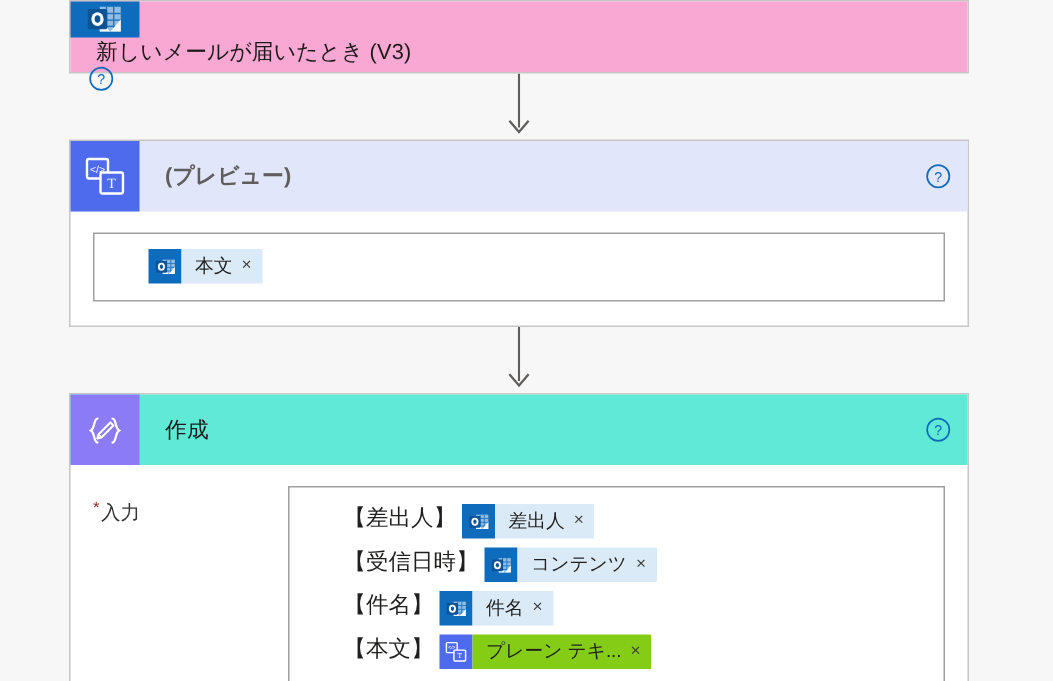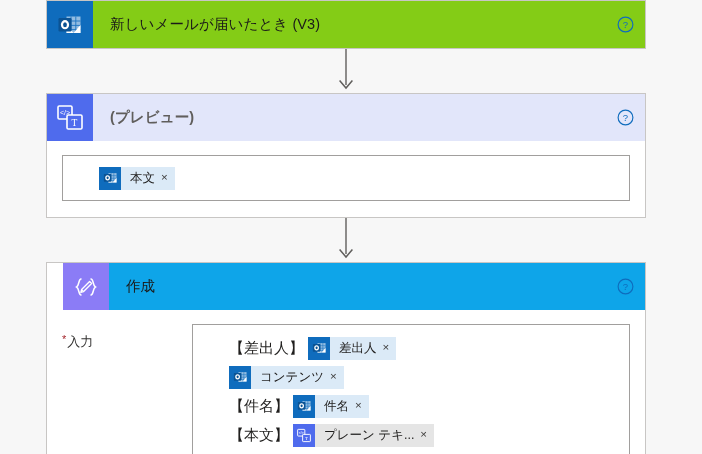--- a/index.html
+++ b/index.html
@@ -62,23 +62,23 @@
   }
 
   .help-icon {
     width: 40px;
     display: flex;
     align-items: center;
     justify-content: center;
   }
 
   
-  .hdr-outlook { background: #84cc16; }
+  .hdr-outlook { background: #f9a8d4; flex-direction: column; }
   .hdr-html    { background: #e2e6fa; }
-  .hdr-compose { background: #0ea5e9; margin-left: 16px; }
+  .hdr-compose { background: #5eead4; }
 
   .ico-outlook { background: #0f6cbd; }
   .ico-html    { background: #4f6bed; }
   .ico-compose { background: #8b7cf6; }
 
   
   .card-body {
     display: flex;
     padding: 14px 15px 16px 15px;
     box-sizing: border-box;
@@ -104,21 +104,21 @@
     flex: 1;
     border: 1px solid #a19f9d;
     background: #ffffff;
     box-sizing: border-box;
     padding: 10px 12px;
   }
   .input-box.tall { padding: 11px 12px 12px 12px; }
 
   .token-line {
     display: flex;
-    align-items: center;
+    align-items: flex-start;
     min-height: 24px;
     margin-bottom: 5px;
     padding-left: 24px;
   }
   .token-line:last-child { margin-bottom: 0; }
 
   .plain-text {
     font-size: 15px;
     color: #201f1e;
     margin-right: 4px;
@@ -147,21 +147,21 @@
     display: flex;
     align-items: center;
     height: 23px;
     padding: 0 7px 0 9px;
     font-size: 12.5px;
     color: #201f1e;
     white-space: nowrap;
     overflow: hidden;
   }
   .chip-text.blue   { background: #dbeaf7; }
-  .chip-text.purple { background: #e5e5e5; }
+  .chip-text.purple { background: #84cc16; }
 
   .chip-x {
     margin-left: 6px;
     font-size: 11.5px;
     color: #3b3a39;
     line-height: 1;
     font-weight: 400;
   }
 
   
@@ -318,20 +318,21 @@
               </svg>
             </span>
             <span class="chip-text blue">
                 <span>差出人</span>
                 <span class="chip-x">×</span>
               </span>
           </span>
         </div>
 
         <div class="token-line">
+          <span class="plain-text">【受信日時】</span>
           <span class="chip">
             <span class="chip-icon outlook">
               <svg width="15" height="14" viewBox="0 0 26 24">
                 <rect x="9.5" y="3.5" width="14" height="16.5" fill="#ffffff" opacity="0.55"></rect>
                 <g stroke="#0f6cbd" stroke-width="1" opacity="0.9">
                   <line x1="9.5" y1="8" x2="23.5" y2="8"></line>
                     <line x1="9.5" y1="12.4" x2="23.5" y2="12.4"></line>
                   <line x1="9.5" y1="16.6" x2="23.5" y2="16.6"></line>
                     <line x1="14" y1="3.5" x2="14" y2="20"></line>
                   <line x1="18.8" y1="3.5" x2="18.8" y2="20"></line>

